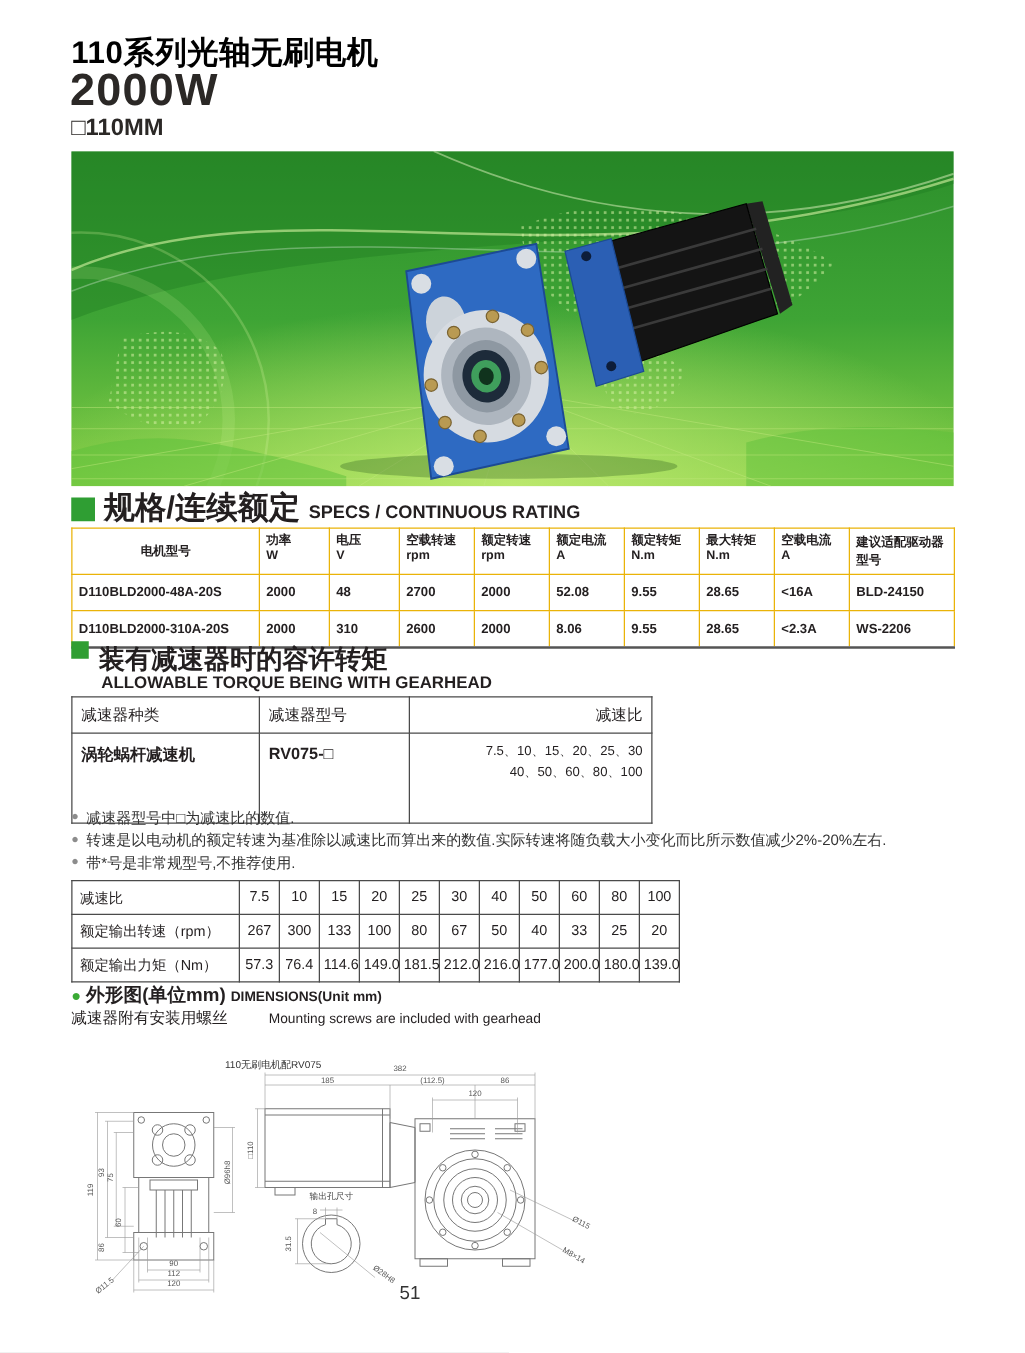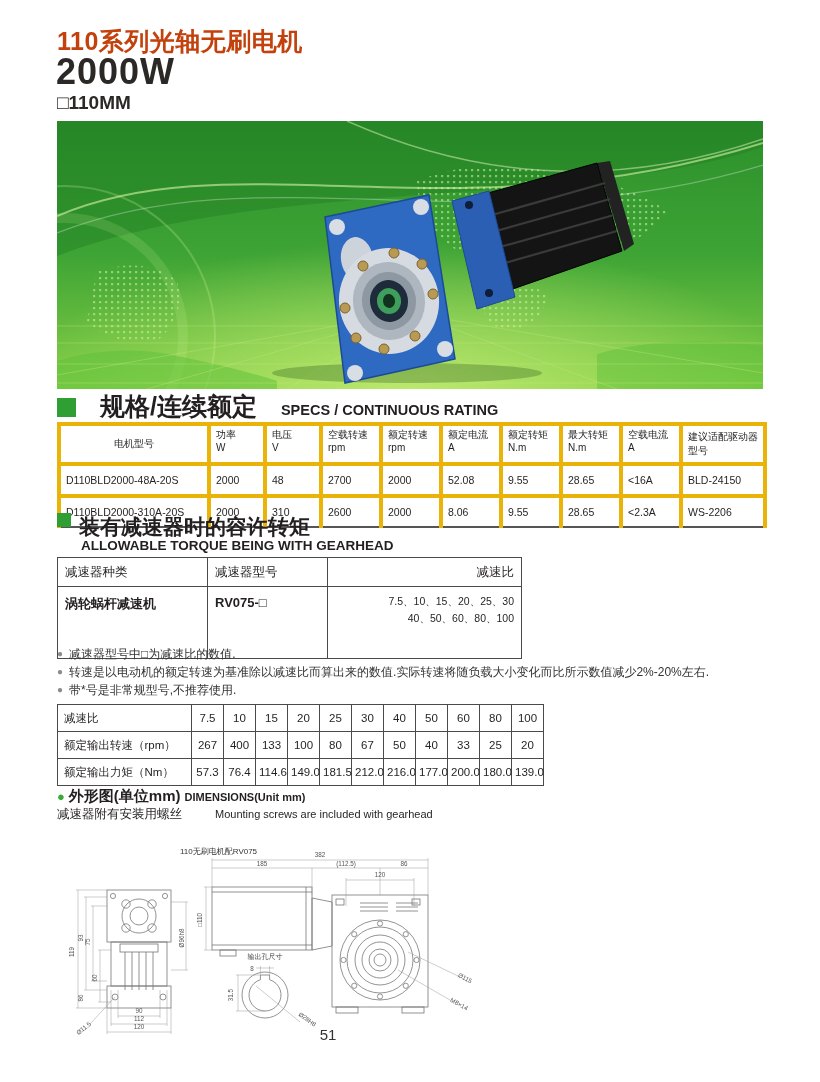--- a/index.html
+++ b/index.html
@@ -1,43 +1,43 @@
 <!DOCTYPE html>
 <html><head>
 <meta charset="utf-8">
 <style>
   html,body { margin:0; padding:0; background:#e8e8e8; }
   #page { position:relative; width:820px; height:1082px; margin:0 auto; background:#ffffff;
           overflow:hidden; font-family:"Liberation Sans","DejaVu Sans",sans-serif; color:#231f20; }
   .abs { position:absolute; }
 
   
-  .series-title { left:57px; top:25px; font-size:25px; font-weight:bold; color:#c2410c; letter-spacing:.5px; }
+  .series-title { left:57px; top:25px; font-size:25px; font-weight:bold; color:#000000; letter-spacing:.5px; }
   .power-title  { left:56px; top:51px; font-size:36px; font-weight:bold; color:#2b2826; letter-spacing:1px; }
   .frame-size   { left:57px; top:92px; font-size:19px; font-weight:bold; color:#2b2826; }
 
   
   .banner { left:57px; top:121px; width:706px; height:268px; }
   .banner svg { display:block; width:100%; height:100%; }
 
   
-  .sec1 { left:57px; top:393px; display:flex; align-items:flex-end; gap:24px; }
+  .sec1 { left:57px; top:393px; display:flex; align-items:flex-end; gap:7px; }
   .sq-lg { width:19px; height:19px; background:#2f9e33; margin-bottom:4px; }
   .sec1-cn { font-size:25px; font-weight:bold; line-height:1.1; }
   .sec1-en { font-size:14.5px; font-weight:bold; margin-bottom:3px; }
 
   .sec2 { left:57px; top:513px; display:flex; align-items:flex-start; gap:8px; }
   .sq-sm { width:14px; height:14px; background:#2f9e33; }
   .sec2-cn { font-size:21px; font-weight:bold; }
   .sec2-en { left:81px; top:538px; font-size:13.5px; font-weight:bold; }
 
   
   table { border-collapse:collapse; table-layout:fixed; }
   .t1 { left:57px; top:422px; width:706px; font-size:10.5px; }
-  .t1 th,.t1 td { border:4px solid #eab308; padding:2px 5px; text-align:left; font-weight:normal; overflow:hidden; }
+  .t1 th,.t1 td { border:1px solid #eab308; padding:2px 5px; text-align:left; font-weight:bold; overflow:hidden; }
   .t1 thead th { height:32px; vertical-align:top; font-size:10px; }
   .t1 thead th.th-c { text-align:center; vertical-align:middle; }
   .t1 thead th.th-m { vertical-align:middle; }
   .t1 tbody td { height:24px; }
   .t1 tbody tr:last-child td { border-bottom:2px solid #555; }
 
   .t2 { left:57px; top:557px; width:464px; font-size:12px; }
   .t2 th,.t2 td { border:1px solid #4a4a4a; padding:3px 7px; text-align:left; }
   .t2 thead th { height:22px; font-weight:normal; font-size:12.5px; }
   .t2 thead th.ra { text-align:right; }
@@ -306,21 +306,21 @@
         <td>30</td>
         <td>40</td>
         <td>50</td>
         <td>60</td>
         <td>80</td>
         <td>100</td>
       </tr>
       <tr>
         <td class="rowlab">额定输出转速（rpm）</td>
         <td>267</td>
-        <td>400</td>
+        <td>300</td>
         <td>133</td>
         <td>100</td>
         <td>80</td>
         <td>67</td>
         <td>50</td>
         <td>40</td>
         <td>33</td>
         <td>25</td>
         <td>20</td>
       </tr>

